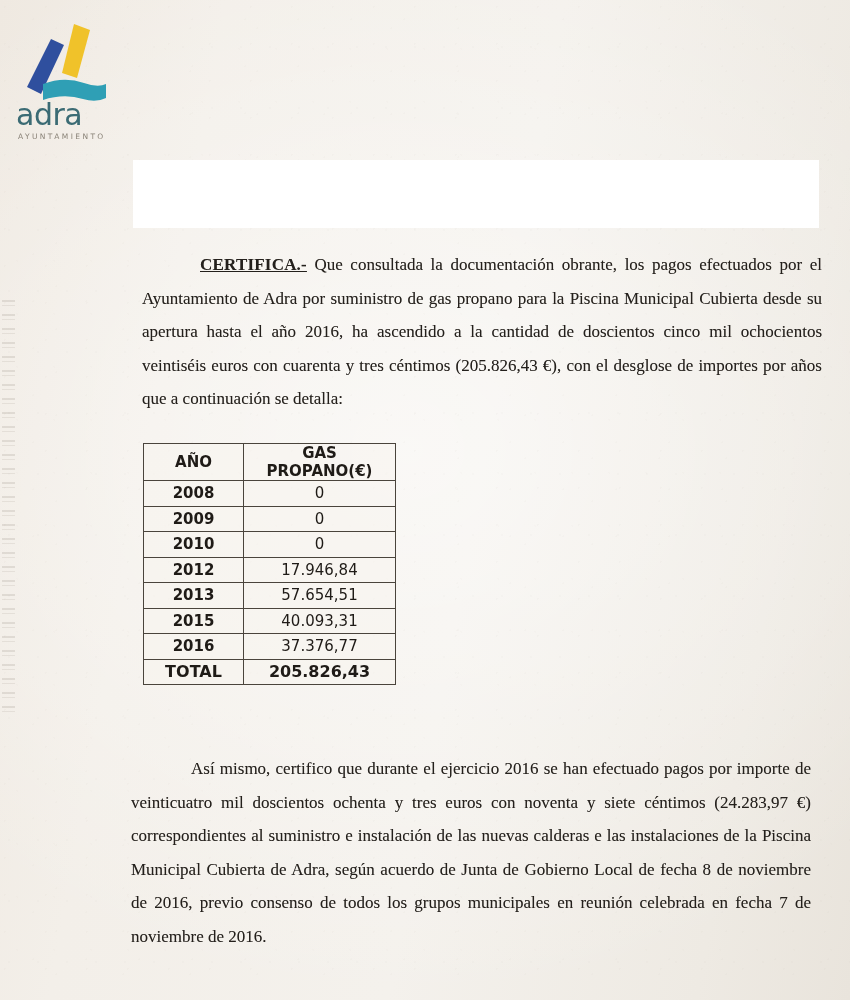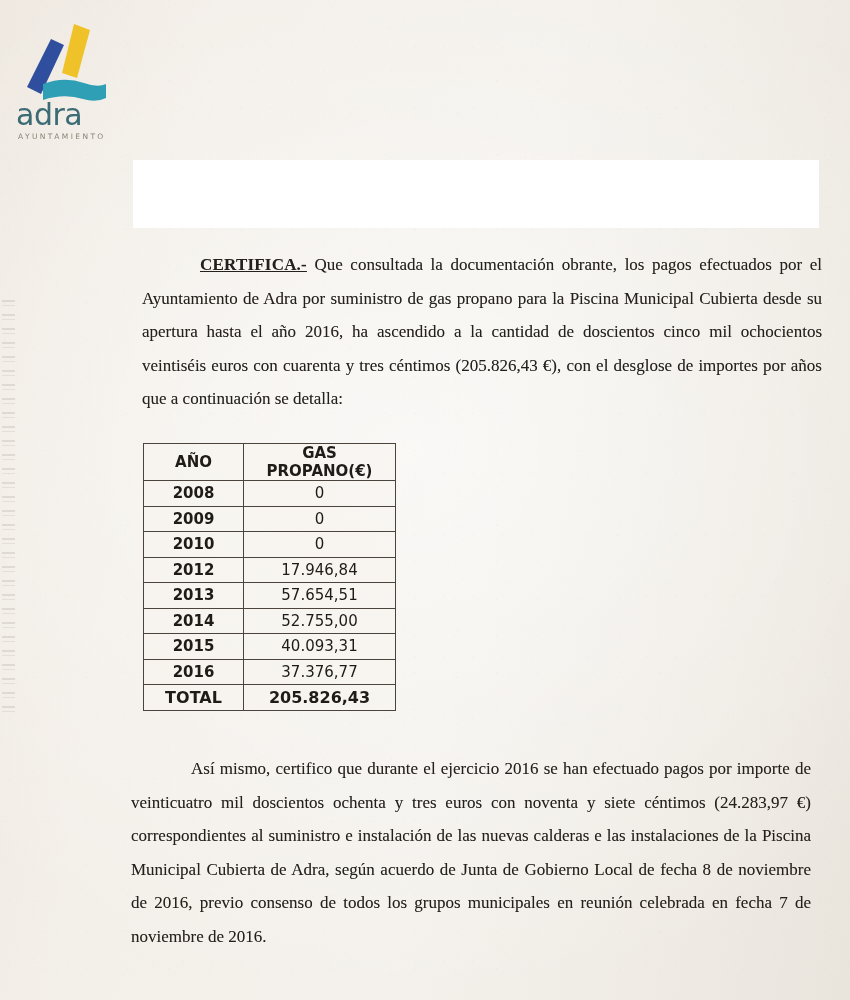--- a/index.html
+++ b/index.html
@@ -219,24 +219,20 @@
         </tr>
         <tr>
           <td class="year">2012</td>
           <td class="value">17.946,84</td>
         </tr>
         <tr>
           <td class="year">2013</td>
           <td class="value">57.654,51</td>
         </tr>
         <tr>
-          <td class="year">2014</td>
-          <td class="value">52.755,00</td>
-        </tr>
-        <tr>
           <td class="year">2015</td>
           <td class="value">40.093,31</td>
         </tr>
         <tr>
           <td class="year">2016</td>
           <td class="value">37.376,77</td>
         </tr>
         <tr class="total">
           <td class="year">TOTAL</td>
           <td class="value">205.826,43</td>

